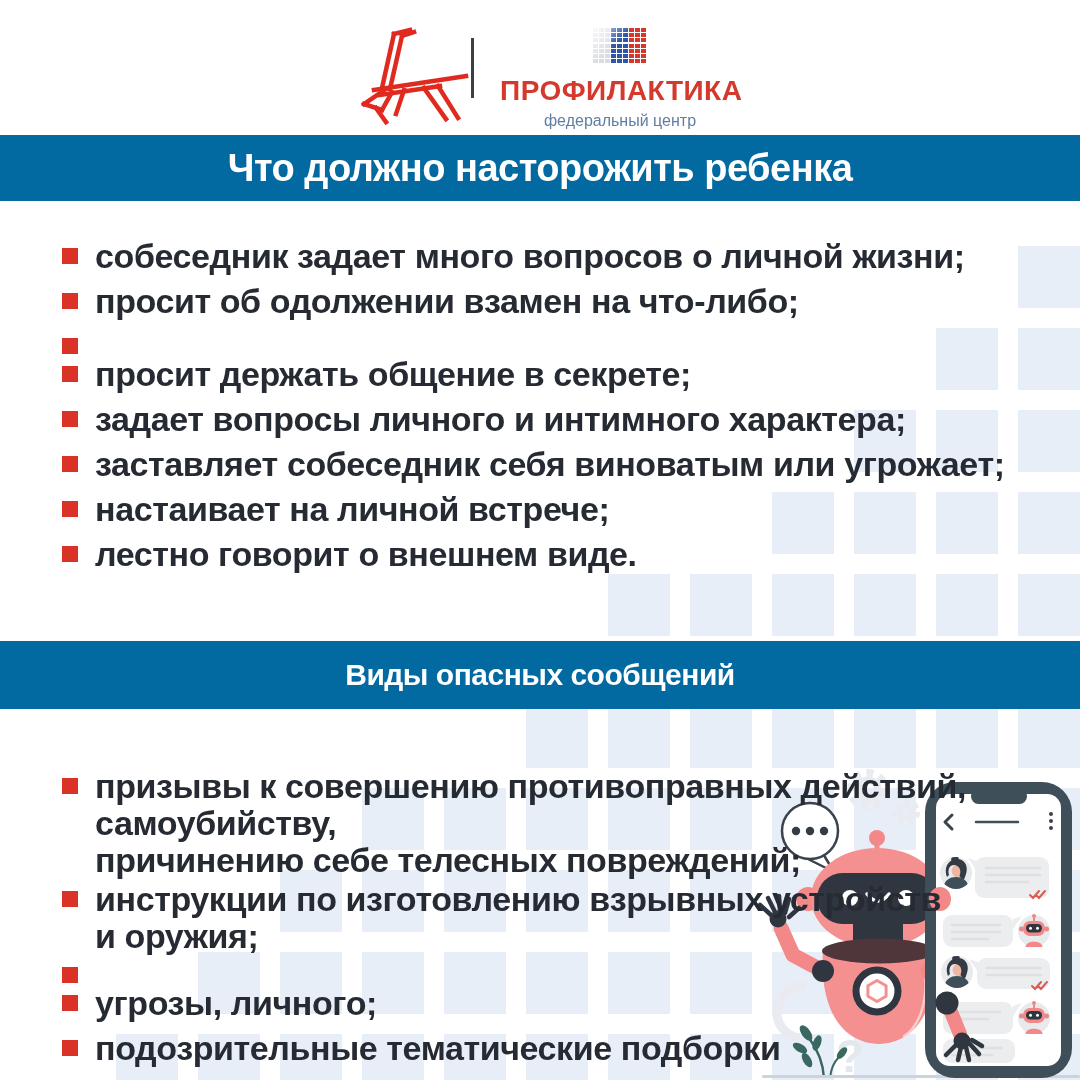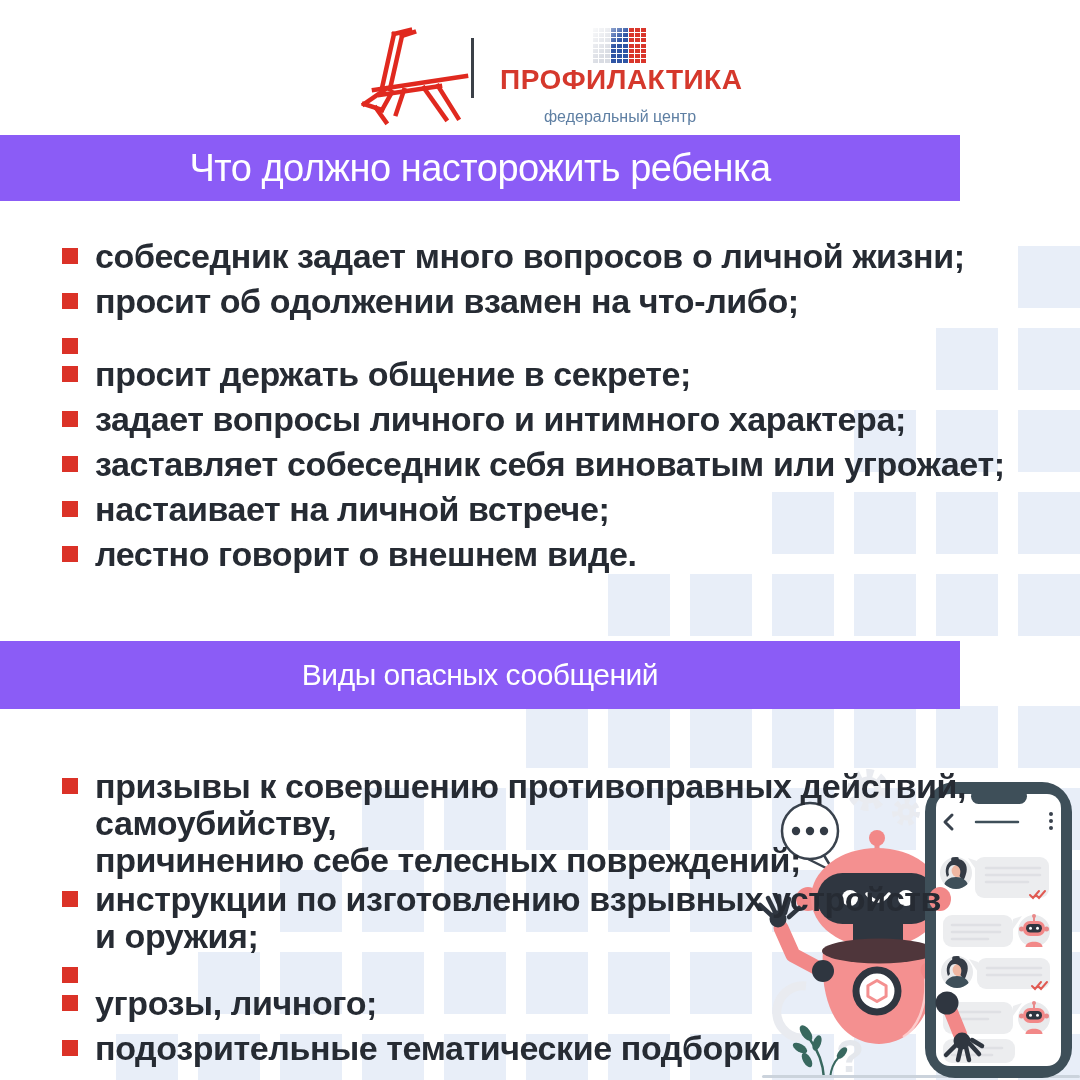--- a/index.html
+++ b/index.html
@@ -13,26 +13,26 @@
   .divider{position:absolute;left:471px;top:38px;width:3px;height:60px;background:#3B4047;z-index:2;}
   .brand{position:absolute;left:500px;top:26px;width:240px;text-align:center;z-index:2;}
   .flag{
     width:54px;height:35px;margin:2px auto 0;
     background:
       linear-gradient(135deg, rgba(255,255,255,.85), rgba(255,255,255,0) 45%),
       repeating-linear-gradient(to bottom, rgba(0,0,0,0) 0 4px, #ffffff 4px 5.2px),
       repeating-linear-gradient(to right, rgba(0,0,0,0) 0 4.8px, #ffffff 4.8px 6px),
       linear-gradient(to right, #D9DCE3 0 33.3%, #2F55A4 33.3% 66.6%, #D9362B 66.6% 100%);
   }
-  .brand-title{margin-top:1px;font-size:28px;font-weight:700;letter-spacing:.5px;color:#D5382C;}
-  .brand-subtitle{margin-top:12px;font-size:16px;font-weight:400;color:#5E7FA3;}
+  .brand-title{margin-top:12px;font-size:28px;font-weight:700;letter-spacing:.5px;color:#D5382C;}
+  .brand-subtitle{margin-top:5px;font-size:16px;font-weight:400;color:#5E7FA3;}
   
   .banner{
-    position:absolute;left:0;width:960px;background:#8b5cf6;color:#fff;
-    text-align:center;font-weight:400;z-index:1;
+    position:absolute;left:0;width:1080px;background:#0369a1;color:#fff;
+    text-align:center;font-weight:700;z-index:1;
   }
   .banner1{top:135px;height:66px;line-height:66px;font-size:38px;letter-spacing:-.5px;}
   .banner2{top:641px;height:68px;line-height:68px;font-size:30px;letter-spacing:-.5px;}
   
   .list{position:absolute;left:62px;width:965px;margin:0;padding:0;list-style:none;z-index:1;}
   .list1{top:238px;}
   .list2{top:768px;}
   .list li{display:flex;align-items:flex-start;margin-bottom:8px;}
   .list li.tight{margin-bottom:2px;}
   .bullet{flex:none;width:16px;height:16px;background:#DB3227;margin:10px 17px 0 0;}

